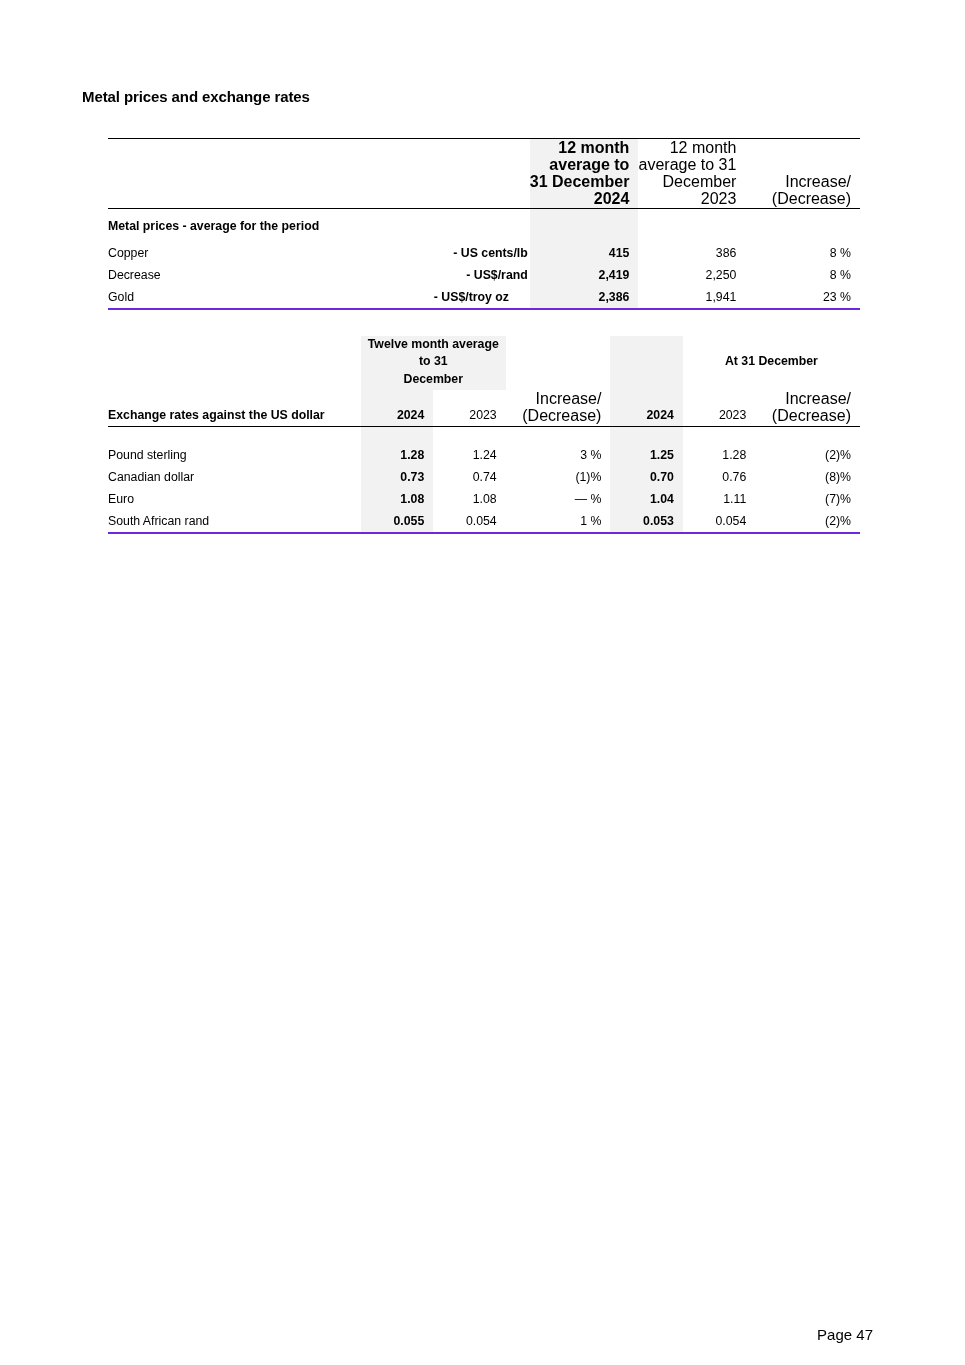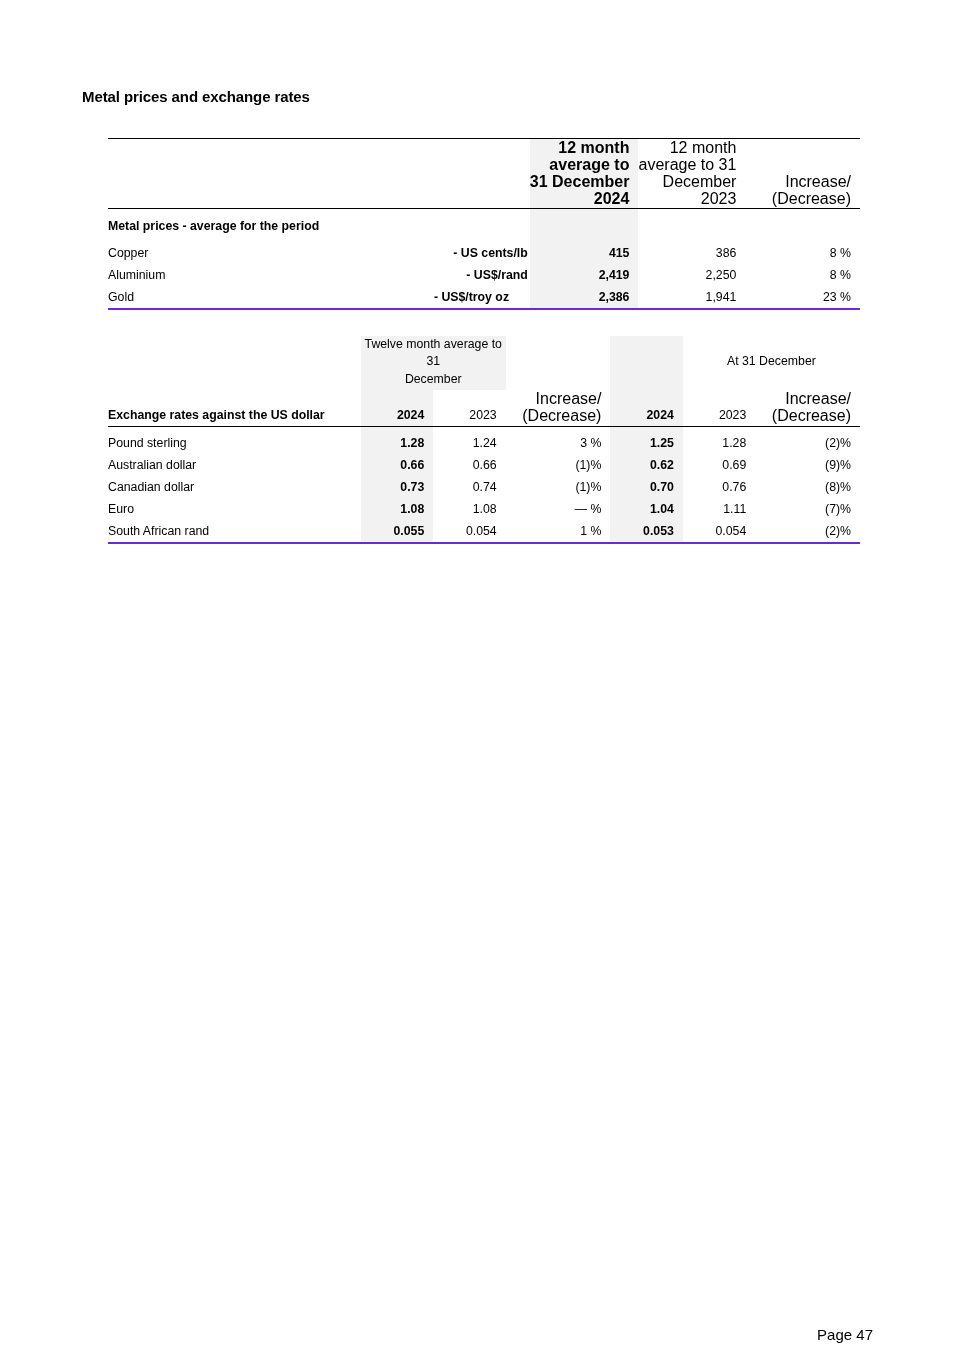--- a/index.html
+++ b/index.html
@@ -82,21 +82,21 @@
   .t2 td {
     padding: 0;
     vertical-align: bottom;
     line-height: 17px;
   }
   .t2 .c-name { width: 280px; }
   .t2 .c-n    { width: 68px; text-align: right; padding-right: 9px;}
   .t2 .c-p    { width: 98px; text-align: right; padding-right: 9px;}
   .grp-head {
     text-align: center;
-    font-weight: normal;
+    font-weight: bold;
     font-size: 12.3px;
     line-height: 17px;
   }
   .footer {
     position: absolute;
     right: 92px;
     bottom: 22px;
     font-size: 15px;
   }
   .nowrap { white-space: nowrap; }
@@ -140,21 +140,21 @@
     </tr>
 
     <tr>
       <td class="c-label" style="padding-top:4px;">Copper</td>
       <td class="c-unit" style="padding-top:4px;">- US cents/lb</td>
       <td class="c-y1 shade b" style="padding-top:4px;">415</td>
       <td class="c-y2" style="padding-top:4px;">386</td>
       <td class="c-inc" style="padding-top:4px;">8 %</td>
     </tr>
     <tr>
-      <td class="c-label" style="padding-top:5px;">Aluminium</td>
+      <td class="c-label" style="padding-top:5px;">Decrease</td>
       <td class="c-unit" style="padding-top:5px;">- US$/rand</td>
       <td class="c-y1 shade b" style="padding-top:5px;">2,419</td>
       <td class="c-y2" style="padding-top:5px;">2,250</td>
       <td class="c-inc" style="padding-top:5px;">8 %</td>
     </tr>
     <tr>
       <td class="c-label rule-bottom" style="padding-top:5px;padding-bottom:2px;">Gold</td>
       <td class="c-unit rule-bottom" style="padding-top:5px;padding-bottom:2px;text-align:center;">- US$/troy oz</td>
       <td class="c-y1 shade b rule-bottom" style="padding-top:5px;padding-bottom:2px;">2,386</td>
       <td class="c-y2 rule-bottom" style="padding-top:5px;padding-bottom:2px;">1,941</td>
@@ -200,32 +200,23 @@
         <div>Increase/</div>
         <div>(Decrease)</div>
       </td>
     </tr>
 
     <tr>
       <td class="c-name rule-top" style="padding-top:4px;">Pound sterling</td>
       <td class="c-n rule-top shade b" style="padding-top:4px;">1.28</td>
       <td class="c-n rule-top" style="padding-top:4px;">1.24</td>
       <td class="c-p rule-top" style="padding-top:4px;">3 %</td>
-      <td class="c-n rule-top shade b" style="padding-top:8px;">1.25</td>
+      <td class="c-n rule-top shade b" style="padding-top:20px;">1.25</td>
       <td class="c-n rule-top" style="padding-top:4px;">1.28</td>
       <td class="c-p rule-top" style="padding-top:4px;">(2)%</td>
-    </tr>
-    <tr>
-      <td class="c-name" style="padding-top:5px;">Australian dollar</td>
-      <td class="c-n shade b" style="padding-top:5px;">0.66</td>
-      <td class="c-n" style="padding-top:5px;">0.66</td>
-      <td class="c-p" style="padding-top:5px;">(1)%</td>
-      <td class="c-n shade b" style="padding-top:5px;">0.62</td>
-      <td class="c-n" style="padding-top:5px;">0.69</td>
-      <td class="c-p" style="padding-top:5px;">(9)%</td>
     </tr>
     <tr>
       <td class="c-name" style="padding-top:5px;">Canadian dollar</td>
       <td class="c-n shade b" style="padding-top:5px;">0.73</td>
       <td class="c-n" style="padding-top:5px;">0.74</td>
       <td class="c-p" style="padding-top:5px;">(1)%</td>
       <td class="c-n shade b" style="padding-top:5px;">0.70</td>
       <td class="c-n" style="padding-top:5px;">0.76</td>
       <td class="c-p" style="padding-top:5px;">(8)%</td>
     </tr>

